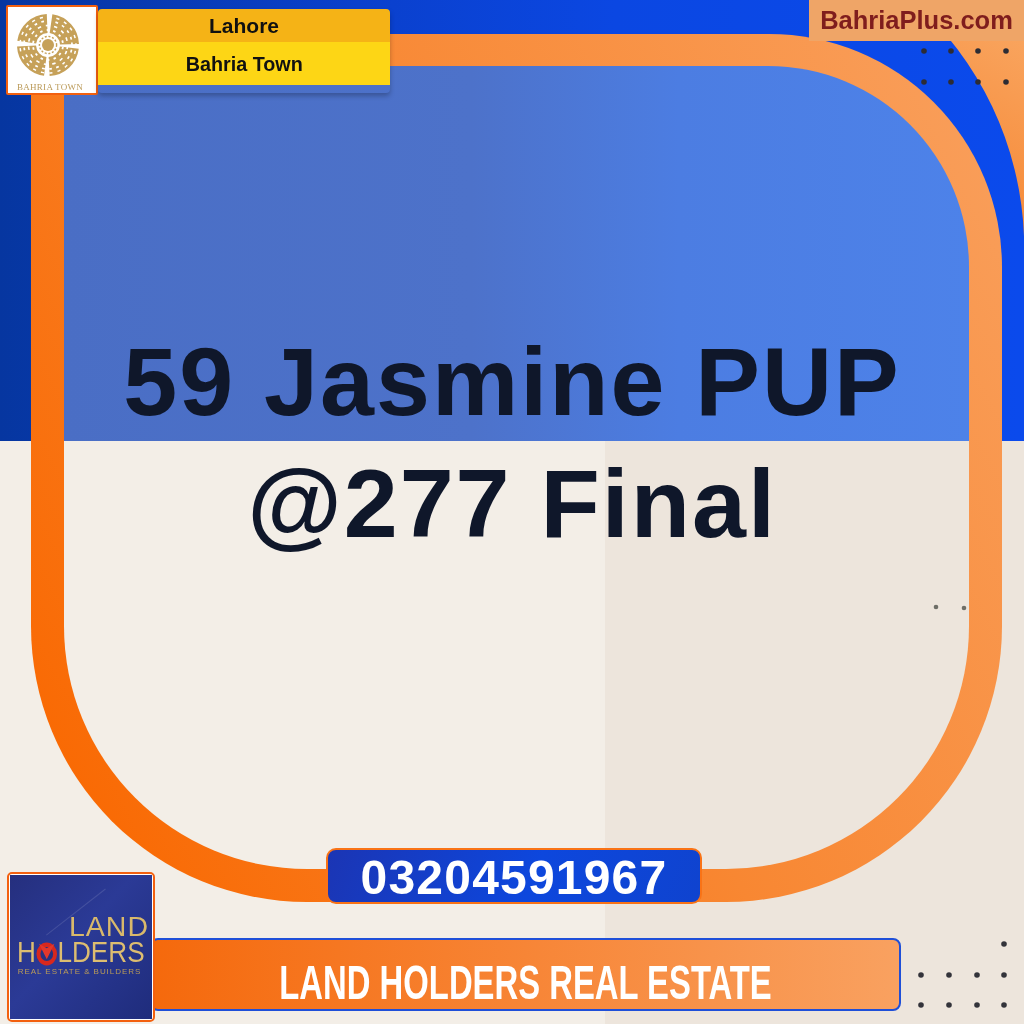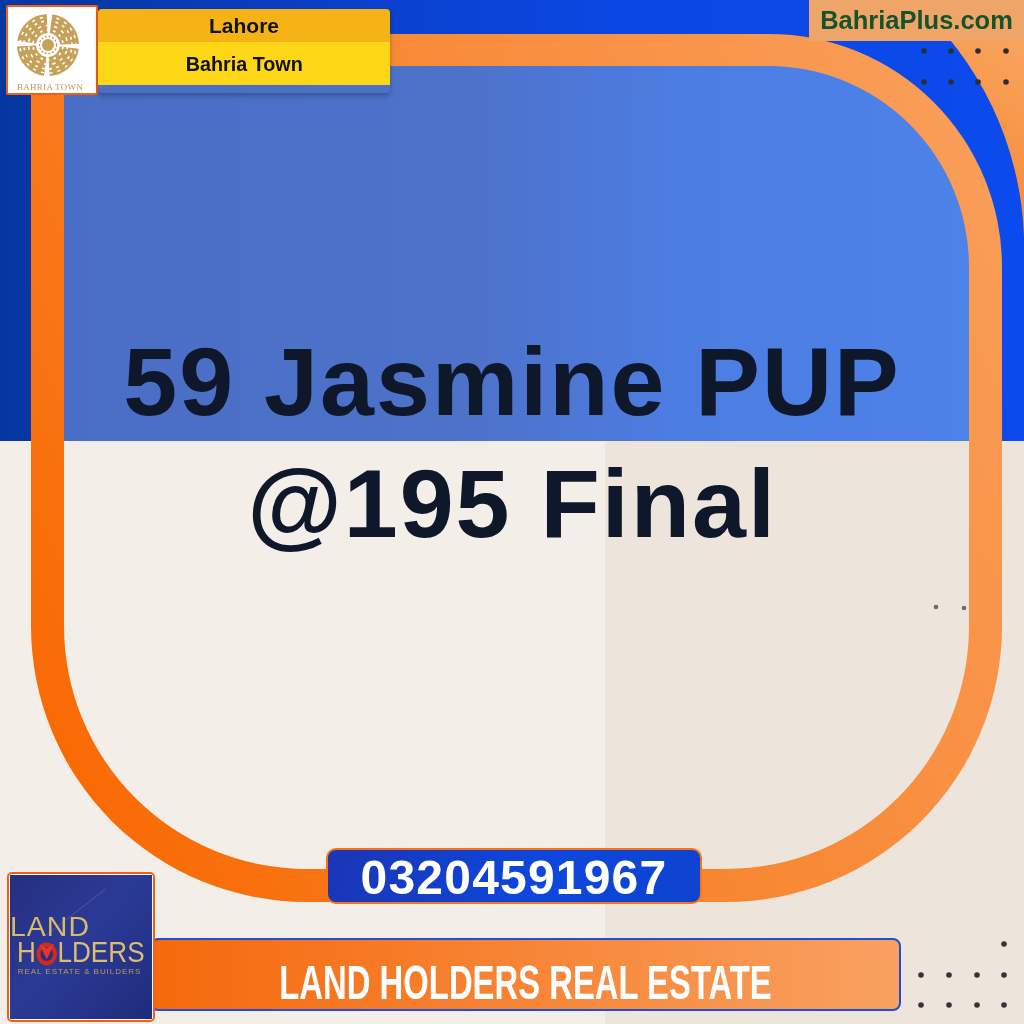--- a/index.html
+++ b/index.html
@@ -75,21 +75,21 @@
         <circle cx="977" cy="975" r="2.8"></circle>
         <circle cx="1004" cy="975" r="2.8"></circle>
       <circle cx="921" cy="1005" r="2.8"></circle>
         <circle cx="949" cy="1005" r="2.8"></circle>
         <circle cx="977" cy="1005" r="2.8"></circle>
         <circle cx="1004" cy="1005" r="2.8"></circle>
     </g>
   </svg>
 
   <div class="abs" style="left:809px;top:0;width:215px;height:41px;background:#efa567;display:flex;align-items:center;justify-content:center;">
-    <span style="font-weight:bold;font-size:25.5px;color:#14532d;">BahriaPlus.com</span>
+    <span style="font-weight:bold;font-size:25.5px;color:#7f1d1d;">BahriaPlus.com</span>
   </div>
 
   <div class="abs" style="left:6px;top:5px;width:92px;height:90px;background:#ffffff;border:2.5px solid #f3600f;border-radius:2px;box-sizing:border-box;"></div>
   <svg class="abs" style="left:6px;top:5px" width="92" height="90" viewBox="0 0 92 90">
     <g transform="rotate(7 42 40)">
       <circle cx="42" cy="40" r="21.5" fill="none" stroke="#c6a159" stroke-width="19" stroke-dasharray="29.7 4"></circle>
       <g stroke="#ffffff" fill="none">
         <circle cx="42" cy="40" r="15" stroke-width="1.8" stroke-dasharray="2.5 4.2"></circle>
         <circle cx="42" cy="40" r="19.5" stroke-width="1.6" stroke-dasharray="3.5 4.8" transform="rotate(11 42 40)"></circle>
         <circle cx="42" cy="40" r="24" stroke-width="1.7" stroke-dasharray="2.8 4.4" transform="rotate(-13 42 40)"></circle>
@@ -105,35 +105,35 @@
     <div style="height:33px;background:#f5b316;display:flex;align-items:center;justify-content:center;">
       <span style="font-weight:bold;font-size:21px;color:#111;">Lahore</span>
     </div>
     <div style="height:43px;background:#fdd615;display:flex;align-items:center;justify-content:center;">
       <span style="font-weight:bold;font-size:21px;color:#111;transform:scaleX(0.94);">Bahria Town</span>
     </div>
   </div>
 
   <div class="abs" style="left:0;top:321px;width:1024px;text-align:center;font-weight:bold;font-size:97px;color:#0f172a;line-height:122px;letter-spacing:2px;">
     <div>59 Jasmine PUP</div>
-    <div>@195 Final</div>
+    <div>@277 Final</div>
   </div>
 
   <div class="abs" style="left:326px;top:848px;width:376px;height:56px;background:linear-gradient(110deg,#1b35b4,#0d47dd 55%,#0f43cf);border:2.5px solid #f97316;border-radius:10px;box-sizing:border-box;display:flex;align-items:flex-start;justify-content:center;">
     <span style="font-weight:bold;font-size:48px;color:#ffffff;letter-spacing:1.2px;">03204591967</span>
   </div>
 
   <div class="abs" style="left:150px;top:938px;width:751px;height:73px;background:linear-gradient(90deg,#f5690c,#f9a160);border:2.5px solid #1f4fd8;border-radius:8px;box-sizing:border-box;display:flex;align-items:center;justify-content:center;">
     <span style="font-weight:bold;font-size:49px;color:#ffffff;transform:scaleX(0.67);position:relative;top:7.5px;white-space:nowrap;">LAND HOLDERS REAL ESTATE</span>
   </div>
 
   <div class="abs" style="left:7px;top:872px;width:148px;height:150px;background:#ffffff;border:2px solid #f3600f;border-radius:5px;box-sizing:border-box;">
     <div style="position:absolute;left:1px;top:1px;right:1px;bottom:1px;background:linear-gradient(133deg,#252f7e 0%,#2b3a96 45%,#1f2c7c 100%);overflow:hidden;">
       <div style="position:absolute;left:33px;top:35px;width:75px;height:15px;border-top:1px solid rgba(255,255,255,0.12);transform:rotate(-38deg);"></div>
-      <div style="position:absolute;left:0px;top:38px;width:139px;text-align:left;color:#d9b96b;font-size:28.5px;letter-spacing:1px;line-height:27px;">LAND</div>
+      <div style="position:absolute;left:0px;top:38px;width:139px;text-align:right;color:#d9b96b;font-size:28.5px;letter-spacing:1px;line-height:27px;">LAND</div>
       <div style="position:absolute;left:0px;top:63px;width:141px;text-align:center;color:#ddbd70;font-size:29px;letter-spacing:0px;line-height:28px;white-space:nowrap;transform:scaleX(0.9);">H<svg width="24" height="24" viewBox="0 0 21 21" style="vertical-align:-4px;">
             <circle cx="10.5" cy="10.5" r="10" fill="#d8281e"></circle>
             <circle cx="10.5" cy="10.5" r="6.2" fill="#27327f"></circle>
             <path d="M3 1.5 L10.5 15 L18 1.5 L10.5 5.5 Z" fill="#e2372b"></path>
           </svg>LDERS</div>
       <div style="position:absolute;left:0px;top:92px;width:139px;text-align:center;color:#bb9c57;font-size:8px;letter-spacing:0.95px;white-space:nowrap;">REAL ESTATE &amp; BUILDERS</div>
     </div>
   </div>
 </div>
 

